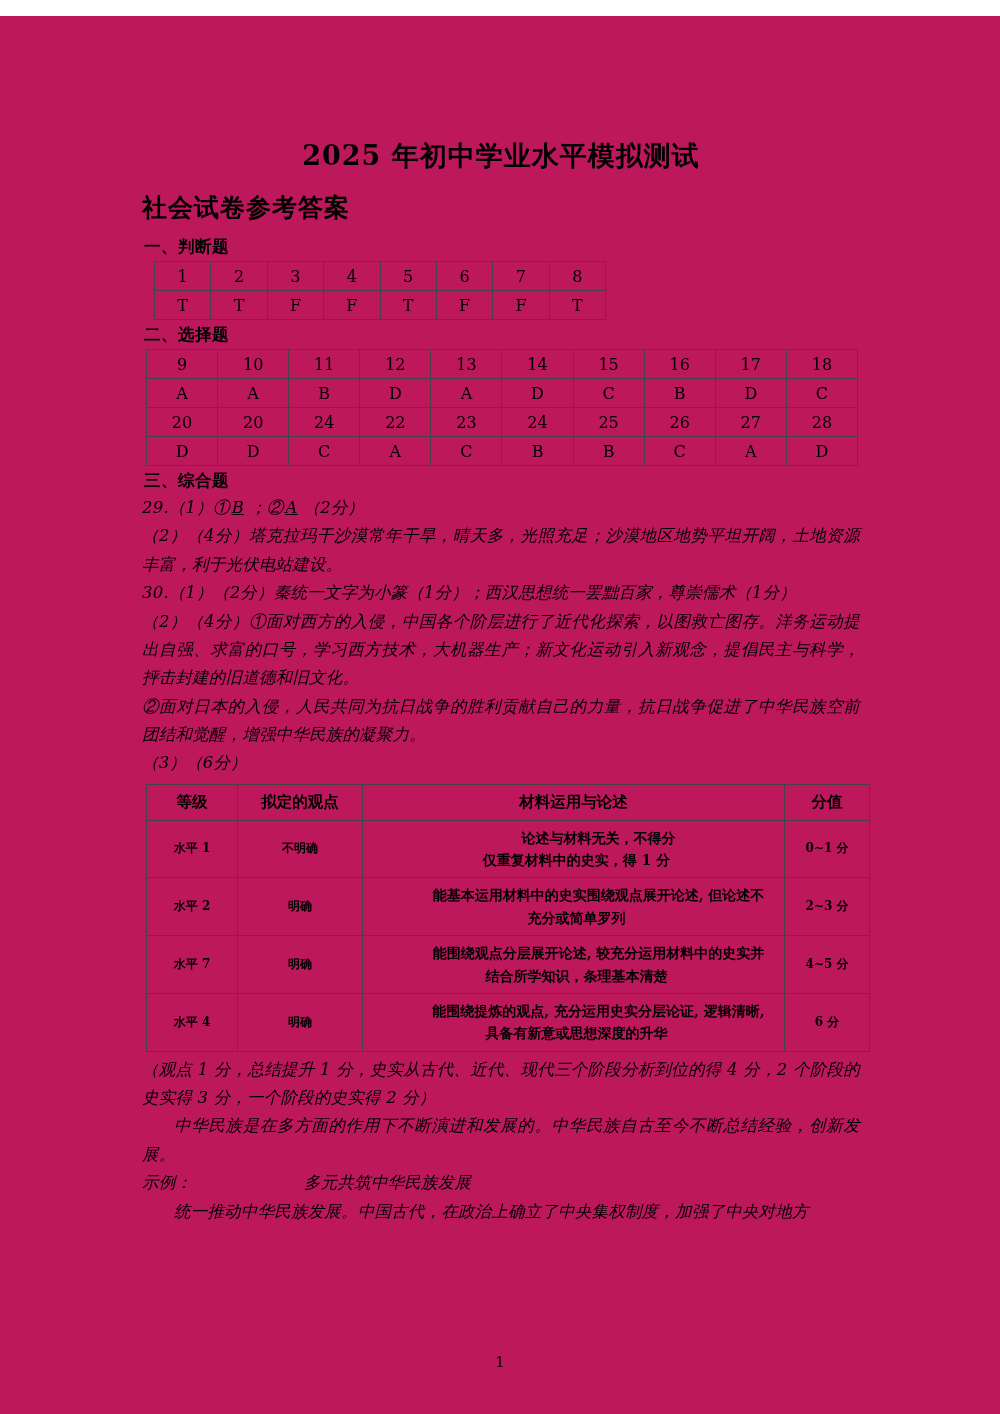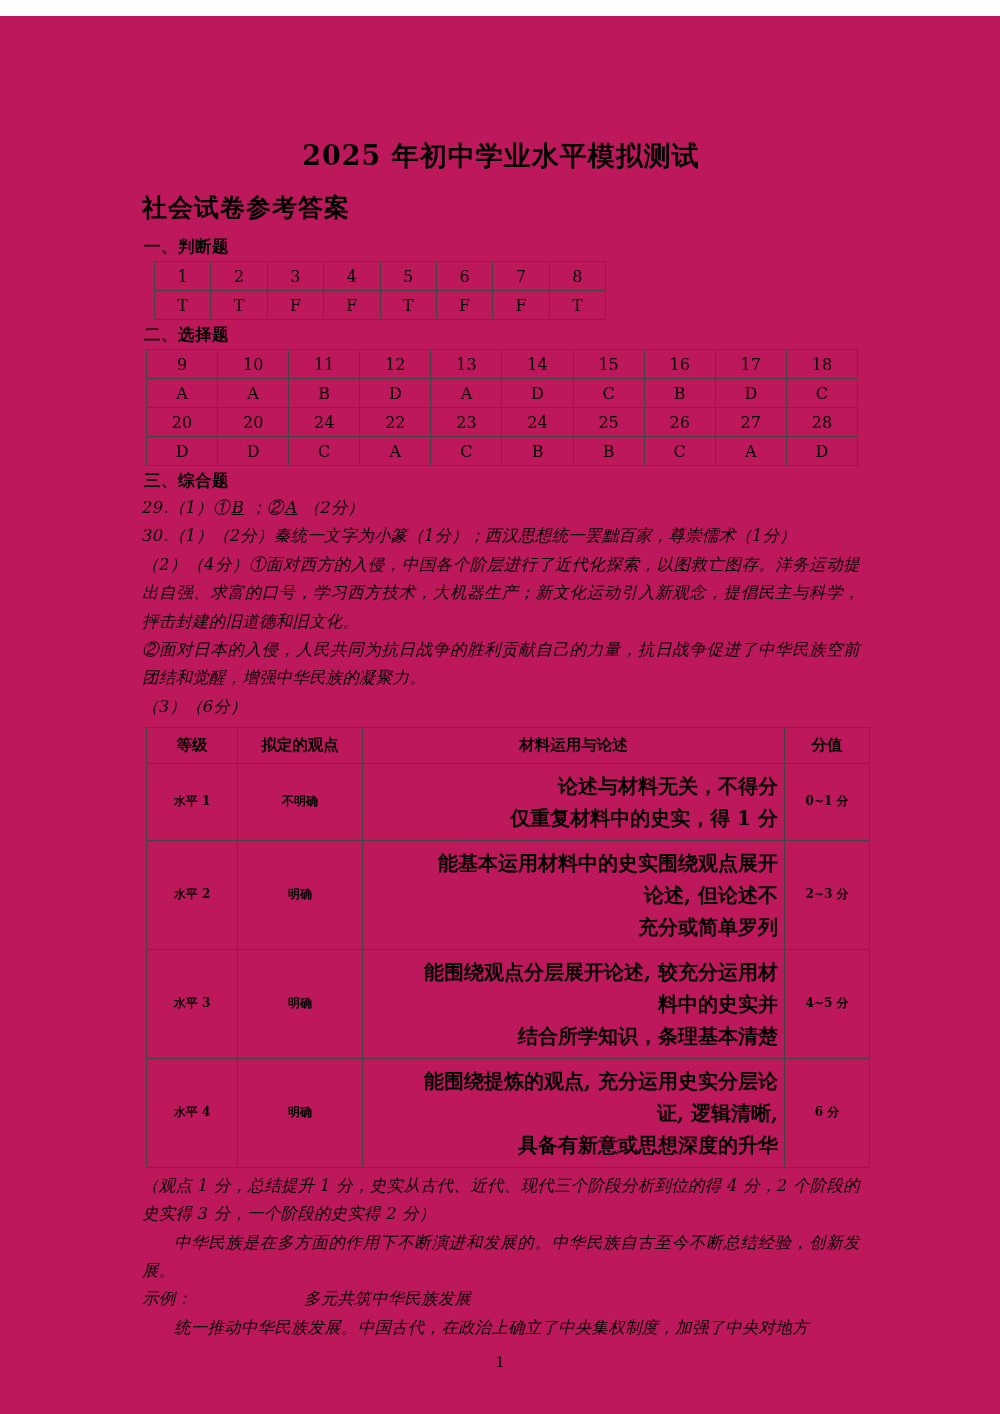--- a/index.html
+++ b/index.html
@@ -105,25 +105,25 @@
   }
   .tbl-rubric td {
     font-size: 12px;
     font-weight: 700;
     padding: 6px 4px;
   }
   .tbl-rubric td.c-level { width: 86px; }
   .tbl-rubric td.c-view  { width: 120px; font-family: Liberation Serif, serif; }
   .tbl-rubric td.c-desc  {
     width: 417px;
-    text-align: right;
+    text-align: center;
     padding-left: 12px;
     padding-right: 6px;
     line-height: 1.6;
-    font-size: 20px;
+    font-size: 14px;
   }
   .tbl-rubric td.c-score { width: 80px; }
   .tbl-rubric tr.hdr td {
     font-weight: 700;
     text-align: center;
     font-size: 15.5px;
     padding: 5px 2px;
   }
   .tbl-rubric td.c-desc .l1 { display:block; text-indent: 44px; }
   .tbl-rubric td.c-desc .l2 { display:block; text-indent: 0; }
@@ -229,20 +229,21 @@
         <td>A</td>
         <td>D</td>
       </tr>
     </tbody>
       </table>
 
     <div class="section-head">三、综合题</div>
 
     <p class="para"><span>29.（1）①</span><u class="ans">B</u><span>；②</span><u class="ans">A</u><span>（2分）</span></p>
 
+    <p class="para">（2）（4分）塔克拉玛干沙漠常年干旱，晴天多，光照充足；沙漠地区地势平坦开阔，土地资源丰富，利于光伏电站建设。</p>
 
 
     <p class="para">30.（1）（2分）秦统一文字为小篆（1分）；西汉思想统一罢黜百家，尊崇儒术（1分）</p>
 
     <p class="para">（2）（4分）①面对西方的入侵，中国各个阶层进行了近代化探索，以图救亡图存。洋务运动提出自强、求富的口号，学习西方技术，大机器生产；新文化运动引入新观念，提倡民主与科学，抨击封建的旧道德和旧文化。</p>
 
     <p class="para">②面对日本的入侵，人民共同为抗日战争的胜利贡献自己的力量，抗日战争促进了中华民族空前团结和觉醒，增强中华民族的凝聚力。</p>
 
     <p class="para">（3）（6分）</p>
 
@@ -266,21 +267,21 @@
       <tr>
         <td class="c-level">水平 2</td>
         <td class="c-view">明确</td>
         <td class="c-desc">
           <span class="l1">能基本运用材料中的史实围绕观点展开论述, 但论述不</span>
           <span class="l2">充分或简单罗列</span>
         </td>
         <td class="c-score">2~3 分</td>
       </tr>
       <tr>
-        <td class="c-level">水平 3</td>
+        <td class="c-level">水平 7</td>
         <td class="c-view">明确</td>
         <td class="c-desc">
           <span class="l1">能围绕观点分层展开论述, 较充分运用材料中的史实并</span>
           <span class="l2">结合所学知识，条理基本清楚</span>
         </td>
         <td class="c-score">4~5 分</td>
       </tr>
       <tr>
         <td class="c-level">水平 4</td>
         <td class="c-view">明确</td>

